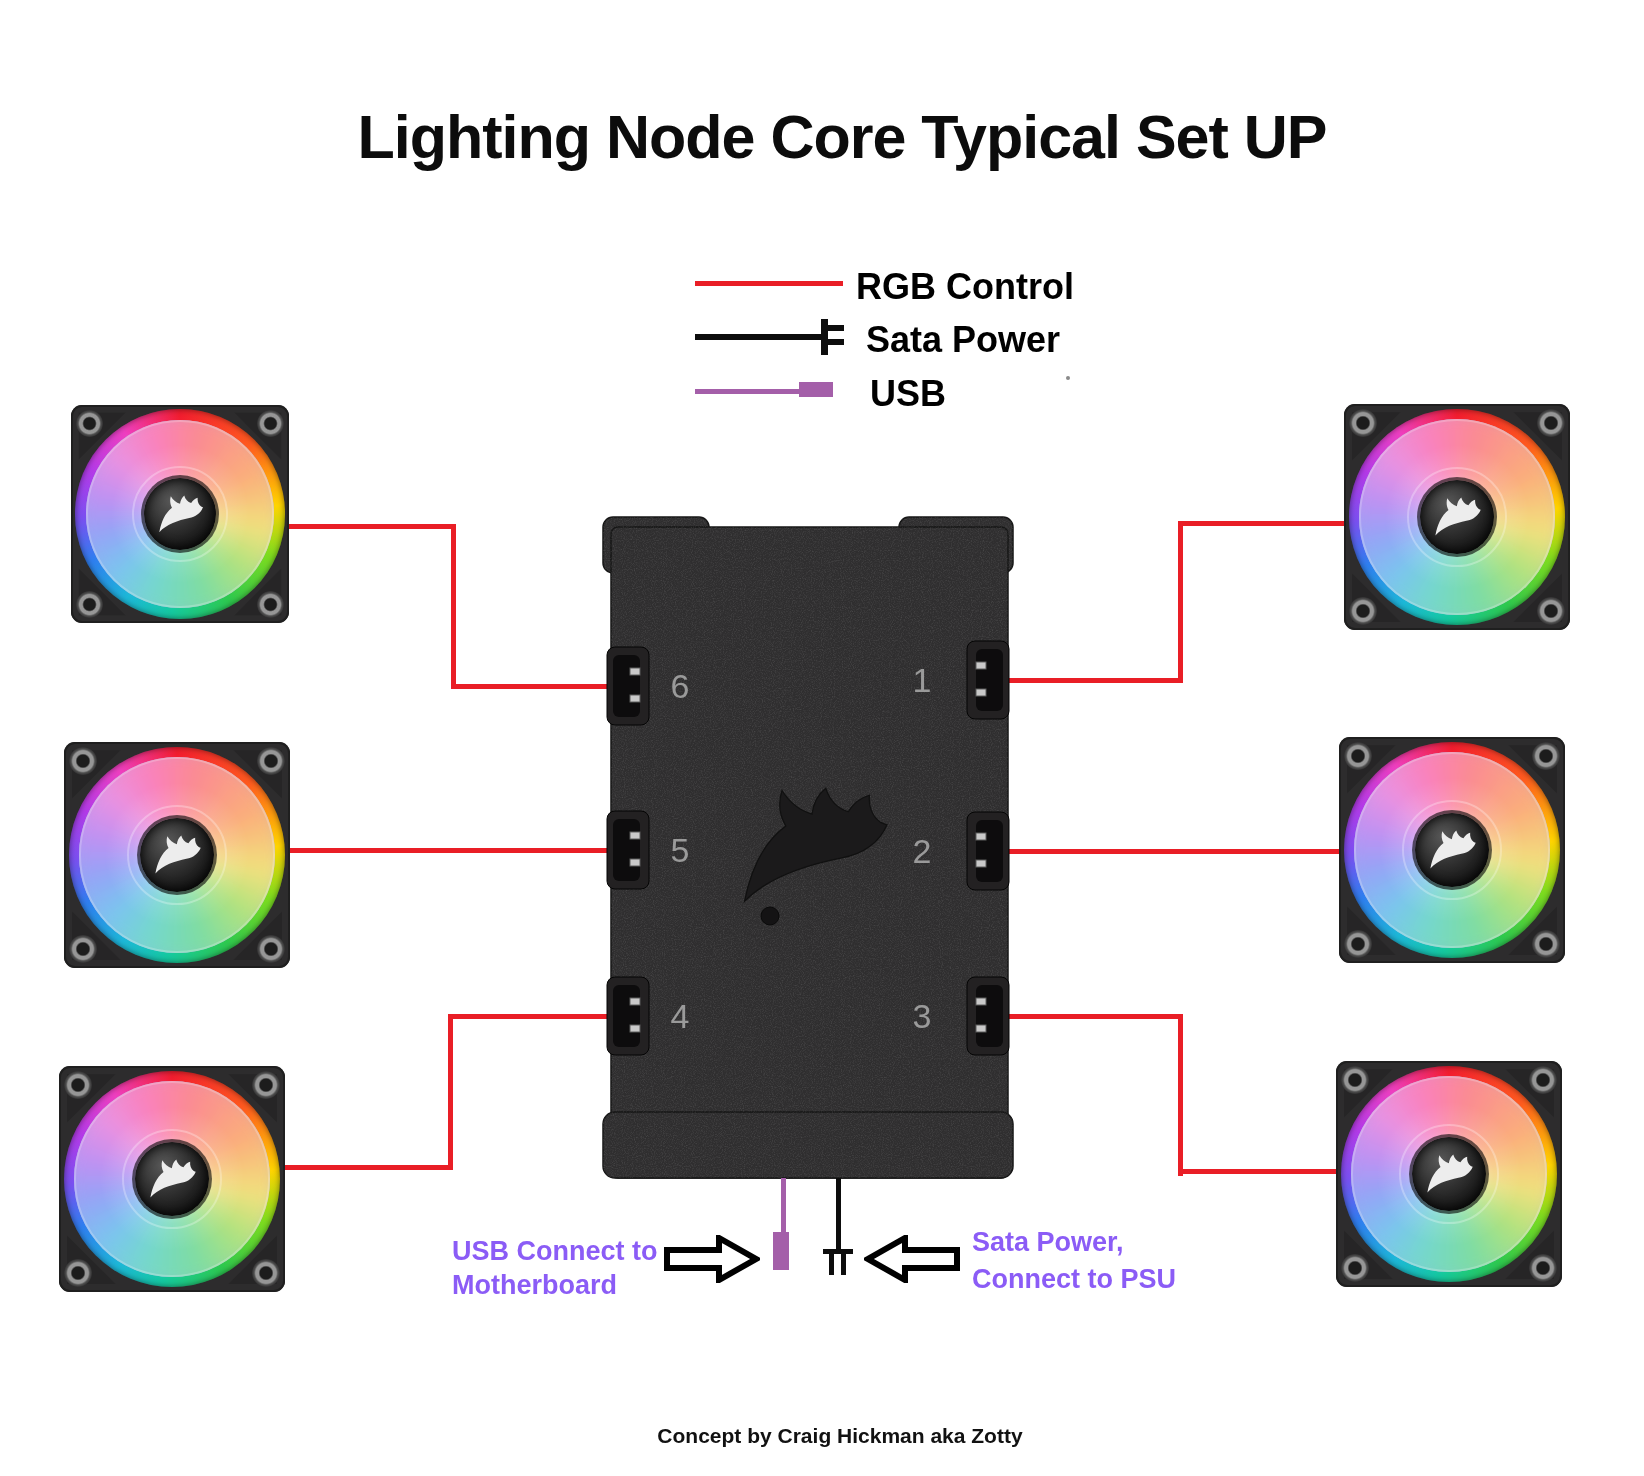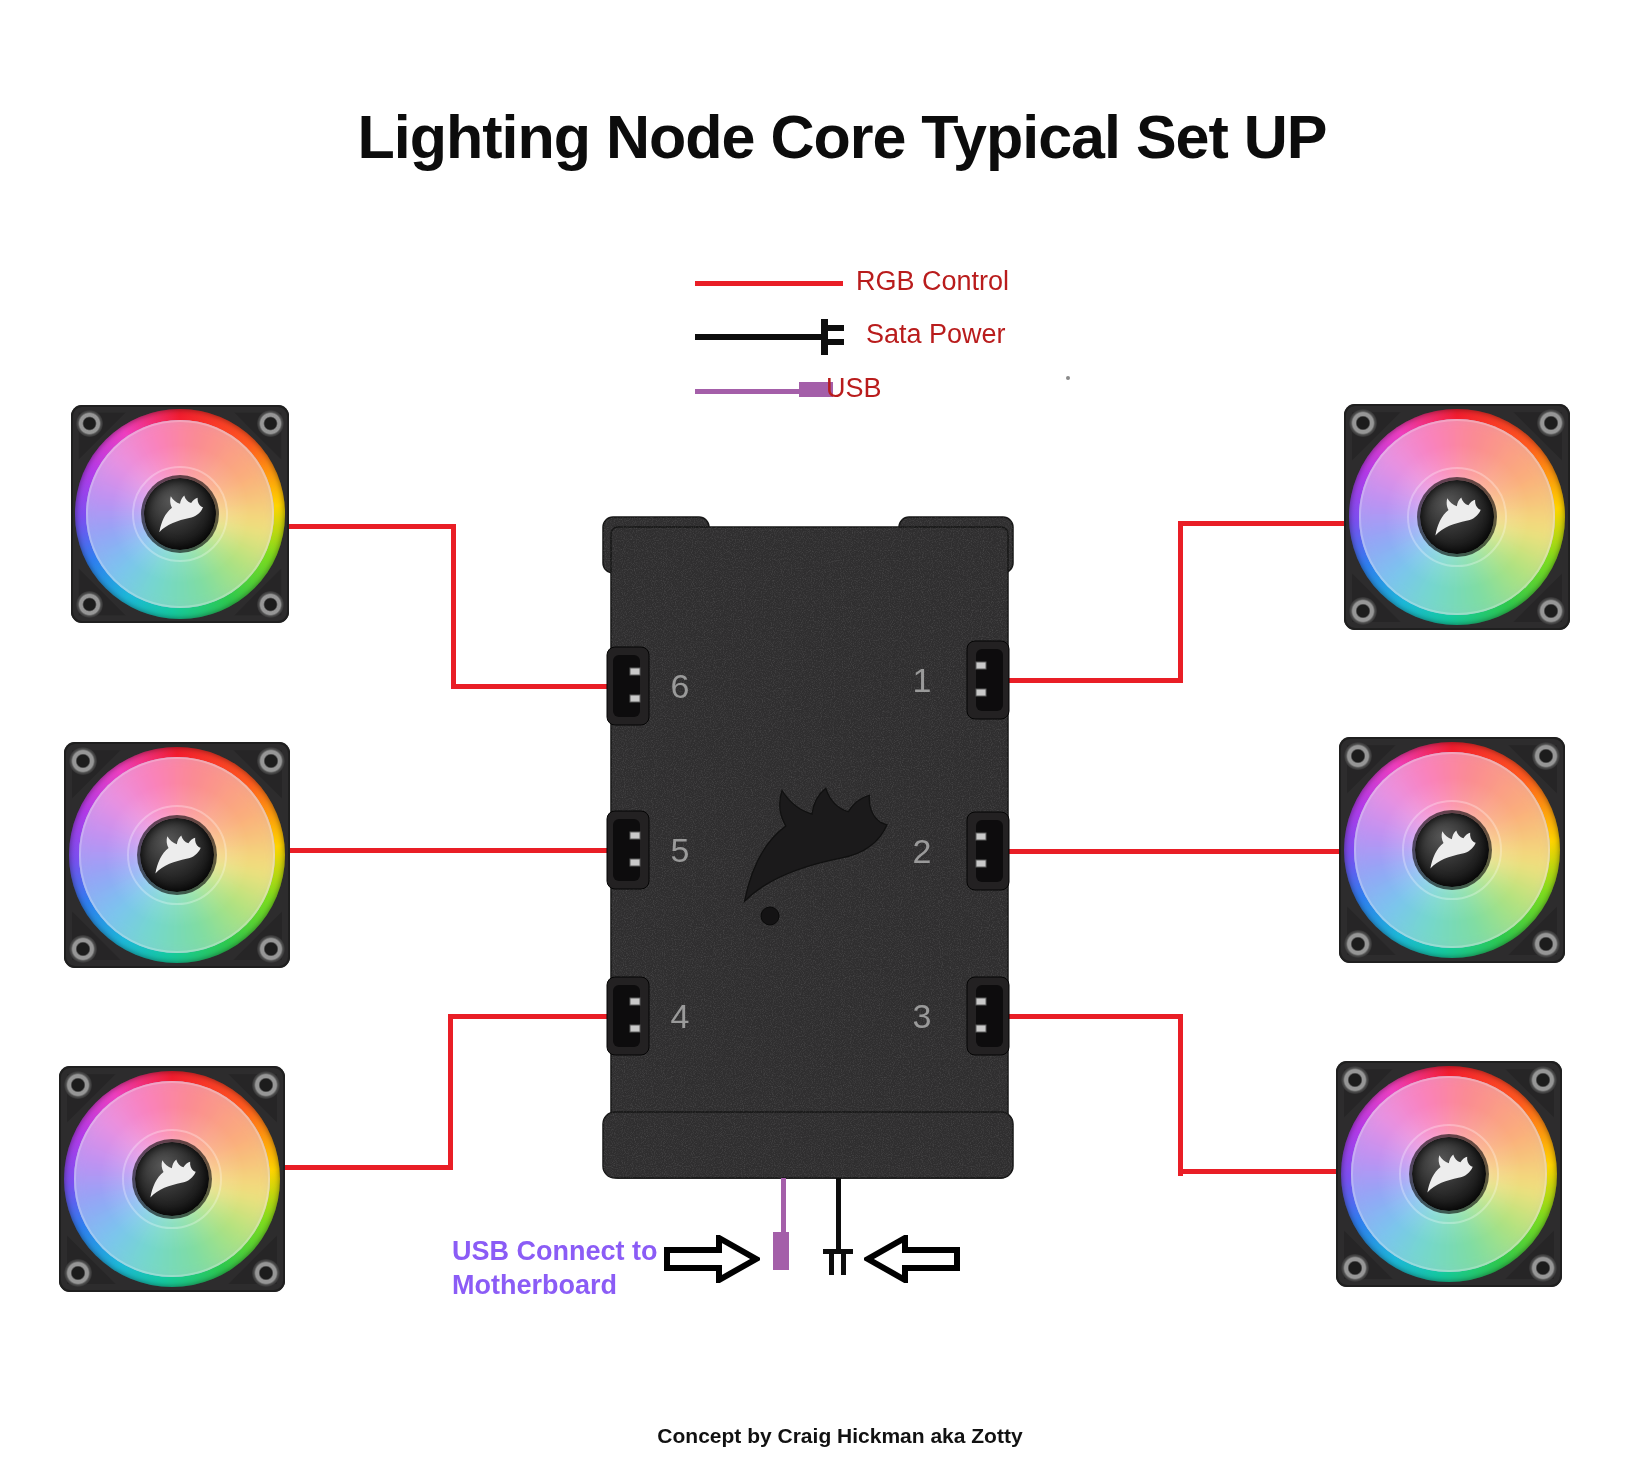--- a/index.html
+++ b/index.html
@@ -7,21 +7,21 @@
          font-family:"Liberation Sans", sans-serif;}
 
   
   .title{position:absolute;left:0;right:0;top:102px;text-align:center;
          font-size:61px;font-weight:bold;color:#0c0c0c;letter-spacing:-1px;
          transform:translateX(20px);}
   .footer{position:absolute;left:0;right:0;top:1424px;text-align:center;
           font-size:21px;font-weight:bold;color:#111;transform:translateX(18px);}
 
   
-  .legend-label{position:absolute;font-size:27px;font-weight:normal;color:#b91c1c;white-space:nowrap;}
+  .legend-label{position:absolute;font-size:36px;font-weight:bold;color:#000000;white-space:nowrap;}
   .seg{position:absolute;}
 
   
   .cable{position:absolute;background:#e91e26;}
 
   
   .fan{position:absolute;}
   .fan .frame{position:absolute;inset:0;background:#2d2c2d;border-radius:11px;
               box-shadow:inset 0 0 0 2px #1f1f1f;}
   .fan .wedge{position:absolute;width:26%;height:26%;background:#262526;}
@@ -77,21 +77,21 @@
   <div class="legend-label" style="left:856px;top:266px;">RGB Control</div>
 
   <div class="seg blk" style="left:695px;top:334px;width:127px;height:6px;"></div>
   <div class="seg blk" style="left:821px;top:319px;width:7px;height:36px;"></div>
   <div class="seg blk" style="left:828px;top:325px;width:16px;height:6px;"></div>
   <div class="seg blk" style="left:828px;top:339px;width:16px;height:6px;"></div>
   <div class="legend-label" style="left:866px;top:319px;">Sata Power</div>
 
   <div class="seg usb-col" style="left:695px;top:389px;width:104px;height:5px;"></div>
   <div class="seg usb-col" style="left:799px;top:382px;width:34px;height:15px;"></div>
-  <div class="legend-label" style="left:826px;top:373px;">USB</div>
+  <div class="legend-label" style="left:870px;top:373px;">USB</div>
 
   <div class="dot" style="left:1066px;top:376px;"></div>
 
   <div class="cable" style="left:288px;top:524px;width:166px;height:5px;"></div>
   <div class="cable" style="left:451px;top:524px;width:5px;height:165px;"></div>
   <div class="cable" style="left:451px;top:684px;width:160px;height:5px;"></div>
 
   <div class="cable" style="left:288px;top:848px;width:324px;height:5px;"></div>
 
   <div class="cable" style="left:285px;top:1165px;width:168px;height:5px;"></div>
@@ -200,20 +200,24 @@
   </div>
 
   <svg class="arrow-svg" style="left:664px;top:1235px;" width="96" height="48" viewBox="0 0 96 48">
     <polygon points="3,15 55,15 55,3 92,24 55,45 55,33 3,33" fill="#ffffff" stroke="#000000" stroke-width="6"></polygon>
   </svg>
 
   <svg class="arrow-svg" style="left:864px;top:1235px;" width="96" height="48" viewBox="0 0 96 48">
     <polygon points="93,15 41,15 41,3 4,24 41,45 41,33 93,33" fill="#ffffff" stroke="#000000" stroke-width="6"></polygon>
   </svg>
 
+  <div class="note" style="left:972px;top:1224px;line-height:37px;">
+    <div>Sata Power,</div>
+    <div>Connect to PSU</div>
+  </div>
 
   <div class="fan" style="left:71px;top:405px;width:218px;height:218px;">
     <div class="frame"></div>
     <div class="wedge w-tl"></div>
     <div class="wedge w-tr"></div>
     <div class="wedge w-bl"></div>
     <div class="wedge w-br"></div>
     <div class="ring">
       <div class="blades-clip">
           <div class="blades"></div>

